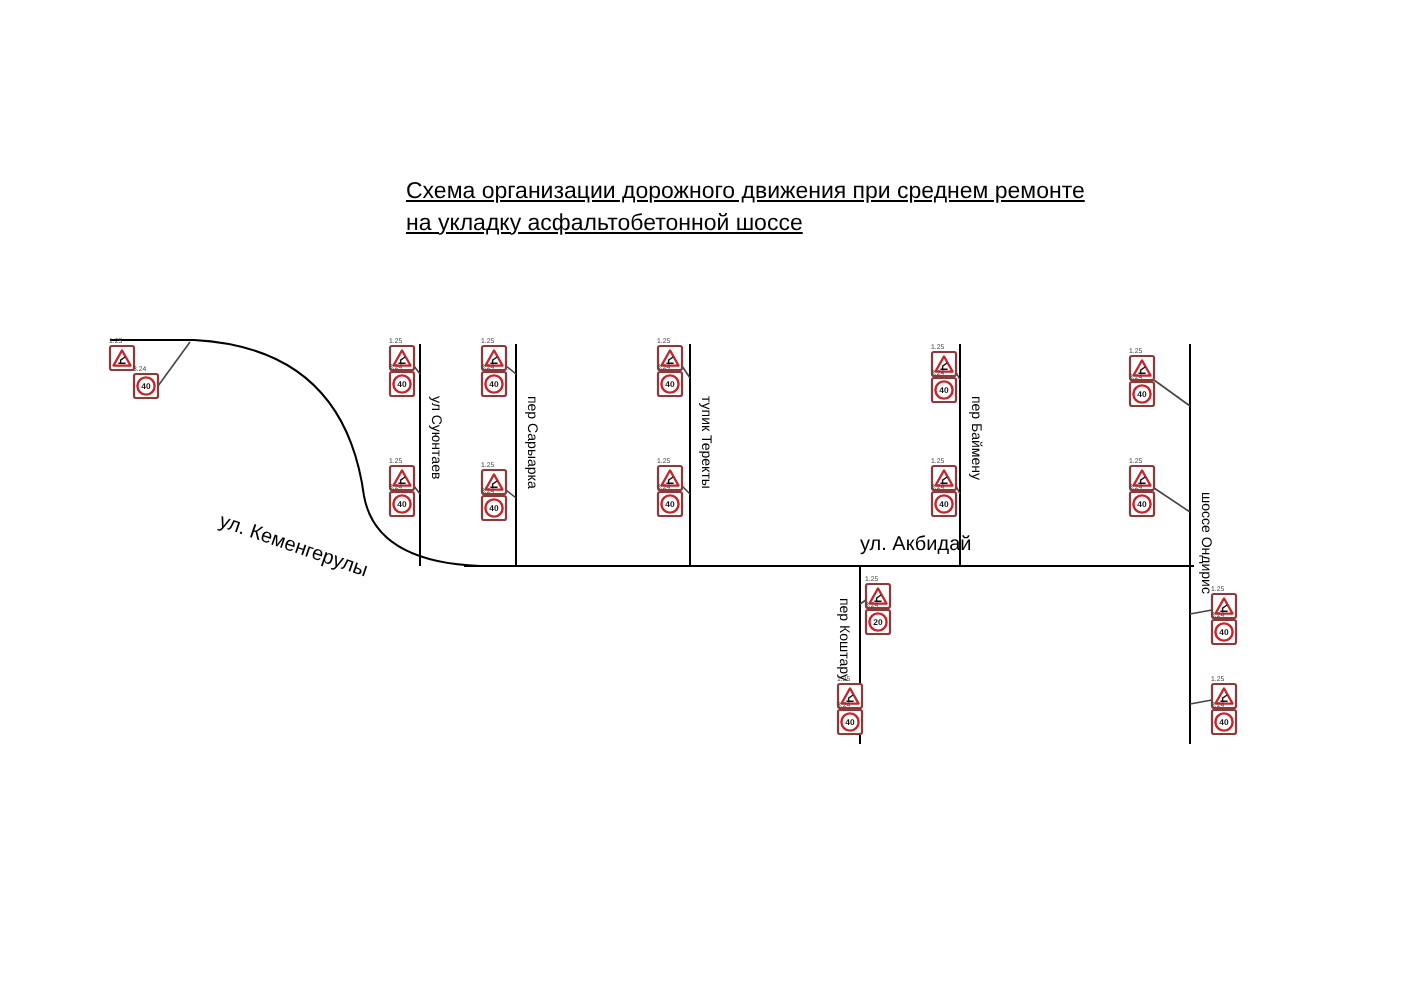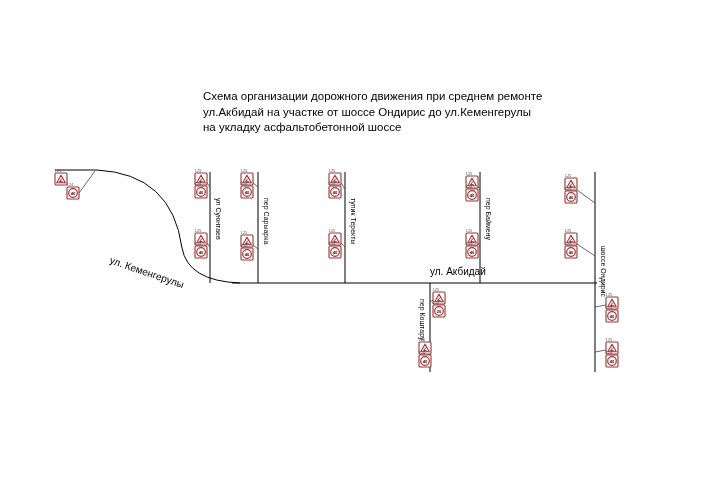--- a/index.html
+++ b/index.html
@@ -2,31 +2,30 @@
 <html><head>
 <meta charset="utf-8">
 <style>
   html,body{margin:0;padding:0;background:#ffffff;}
   #page{
     position:relative;width:705px;height:499px;background:#ffffff;
     font-family:"Liberation Sans",sans-serif;overflow:hidden;color:#000;
   }
   #scheme-title{
     position:absolute;left:203px;top:89px;
-    font-size:11.5px;line-height:15.5px;white-space:nowrap;color:#000;
+    font-size:11.5px;line-height:15.5px;white-space:nowrap;color:#000;text-decoration:underline;
   }
   #diagram{position:absolute;left:0;top:0;}
 </style>
 </head>
 <body>
 
 <div id="page">
   <div id="scheme-title">
     <div>Схема организации дорожного движения при среднем ремонте</div>
-    <div>ул.Акбидай на участке от шоссе Ондирис до ул.Кеменгерулы</div>
     <div>на укладку асфальтобетонной шоссе</div>
   </div>
   <svg id="diagram" width="705" height="499" viewBox="0 0 705 499">
       <path d="M 55 170 H 97 Q 172 174 182 248 Q 188 281 240 283" fill="none" stroke="#000000" stroke-width="1"></path>
       <path d="M 232 283 H 597" fill="none" stroke="#000000" stroke-width="1"></path>
       <path d="M 210 172 V 283" fill="none" stroke="#000000" stroke-width="1"></path>
       <path d="M 258 172 V 283" fill="none" stroke="#000000" stroke-width="1"></path>
       <path d="M 345 172 V 283" fill="none" stroke="#000000" stroke-width="1"></path>
       <path d="M 480 172 V 283" fill="none" stroke="#000000" stroke-width="1"></path>
       <path d="M 595 172 V 372" fill="none" stroke="#000000" stroke-width="1"></path>

